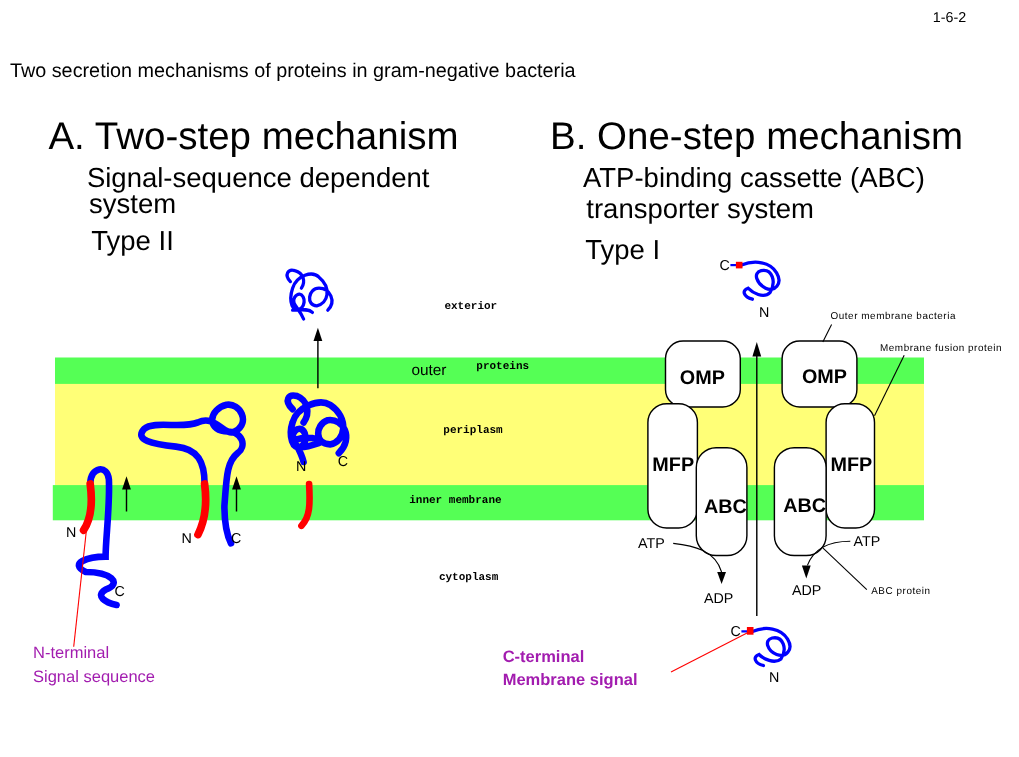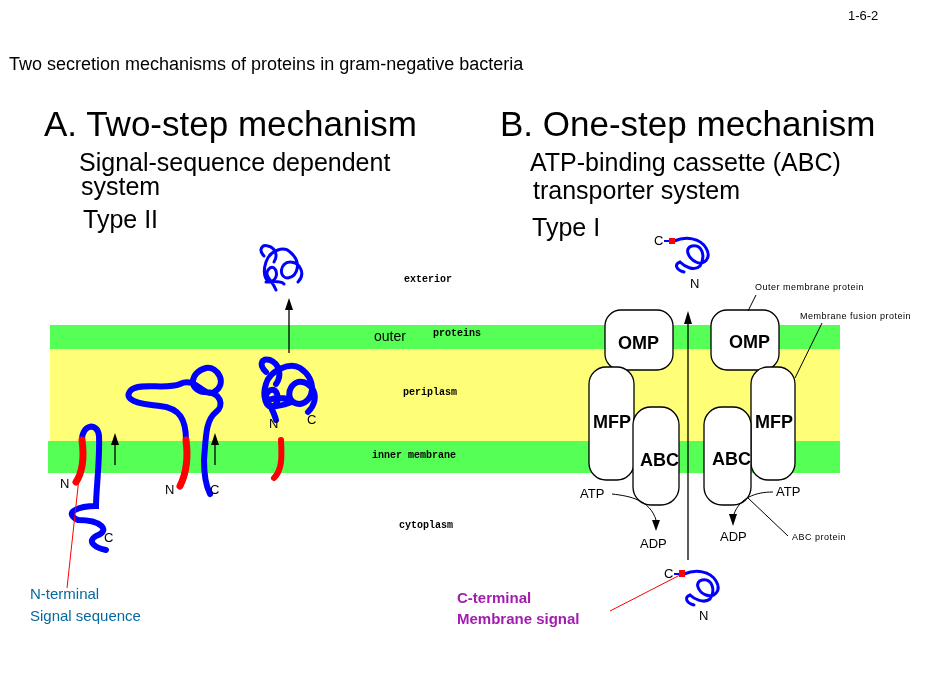--- a/index.html
+++ b/index.html
@@ -6,21 +6,21 @@
   body { width: 926px; height: 688px; position: relative; overflow: hidden;
          font-family: "Liberation Sans", sans-serif; color: #000; }
   .abs { position: absolute; white-space: nowrap; }
   #slide-number { left: 848px; top: 8px; font-size: 13px; }
   #main-title { left: 9px; top: 54px; font-size: 18px; }
   .sec-title { font-size: 35px; }
   .sub { font-size: 25px; }
   .region { font-size: 10px; font-weight: bold; font-family: Liberation Mono, monospace; }
   .small { font-size: 9px; letter-spacing: 0.5px; }
   .term { font-size: 13px; }
-  .red-label { color: #0369a1; font-size: 15px; line-height: 22px; }
+  .red-label { color: #a21caf; font-size: 15px; line-height: 22px; }
   .red-bold { color: #a21caf; font-size: 15px; font-weight: bold; line-height: 22px; }
   .box-label { font-size: 18px; font-weight: bold; }
   svg { position: absolute; left: 0; top: 0; }
 </style>
 </head>
 <body>
 
 <svg width="926" height="688">
 
   <rect x="50" y="348" width="790" height="94" fill="#ffff77"></rect>
@@ -140,20 +140,20 @@
 <div class="abs box-label" style="left:593px; top:412px;">MFP</div>
 <div class="abs box-label" style="left:755px; top:412px;">MFP</div>
 <div class="abs box-label" style="left:640px; top:450px;">ABC</div>
 <div class="abs box-label" style="left:712px; top:449px;">ABC</div>
 
 <div class="abs term" style="left:580px; top:486px;">ATP</div>
 <div class="abs term" style="left:776px; top:484px;">ATP</div>
 <div class="abs term" style="left:640px; top:536px;">ADP</div>
 <div class="abs term" style="left:720px; top:529px;">ADP</div>
 
-<div class="abs small" style="left:755px; top:282px;">Outer membrane protein</div>
+<div class="abs small" style="left:755px; top:282px;">Outer membrane bacteria</div>
 <div class="abs small" style="left:800px; top:311px;">Membrane fusion protein</div>
 <div class="abs small" style="left:792px; top:532px;">ABC protein</div>
 
 <div class="abs term" style="left:654px; top:233px;">C</div>
 <div class="abs term" style="left:690px; top:276px;">N</div>
 <div class="abs term" style="left:664px; top:566px;">C</div>
 <div class="abs term" style="left:699px; top:608px;">N</div>
 
 </body></html>

